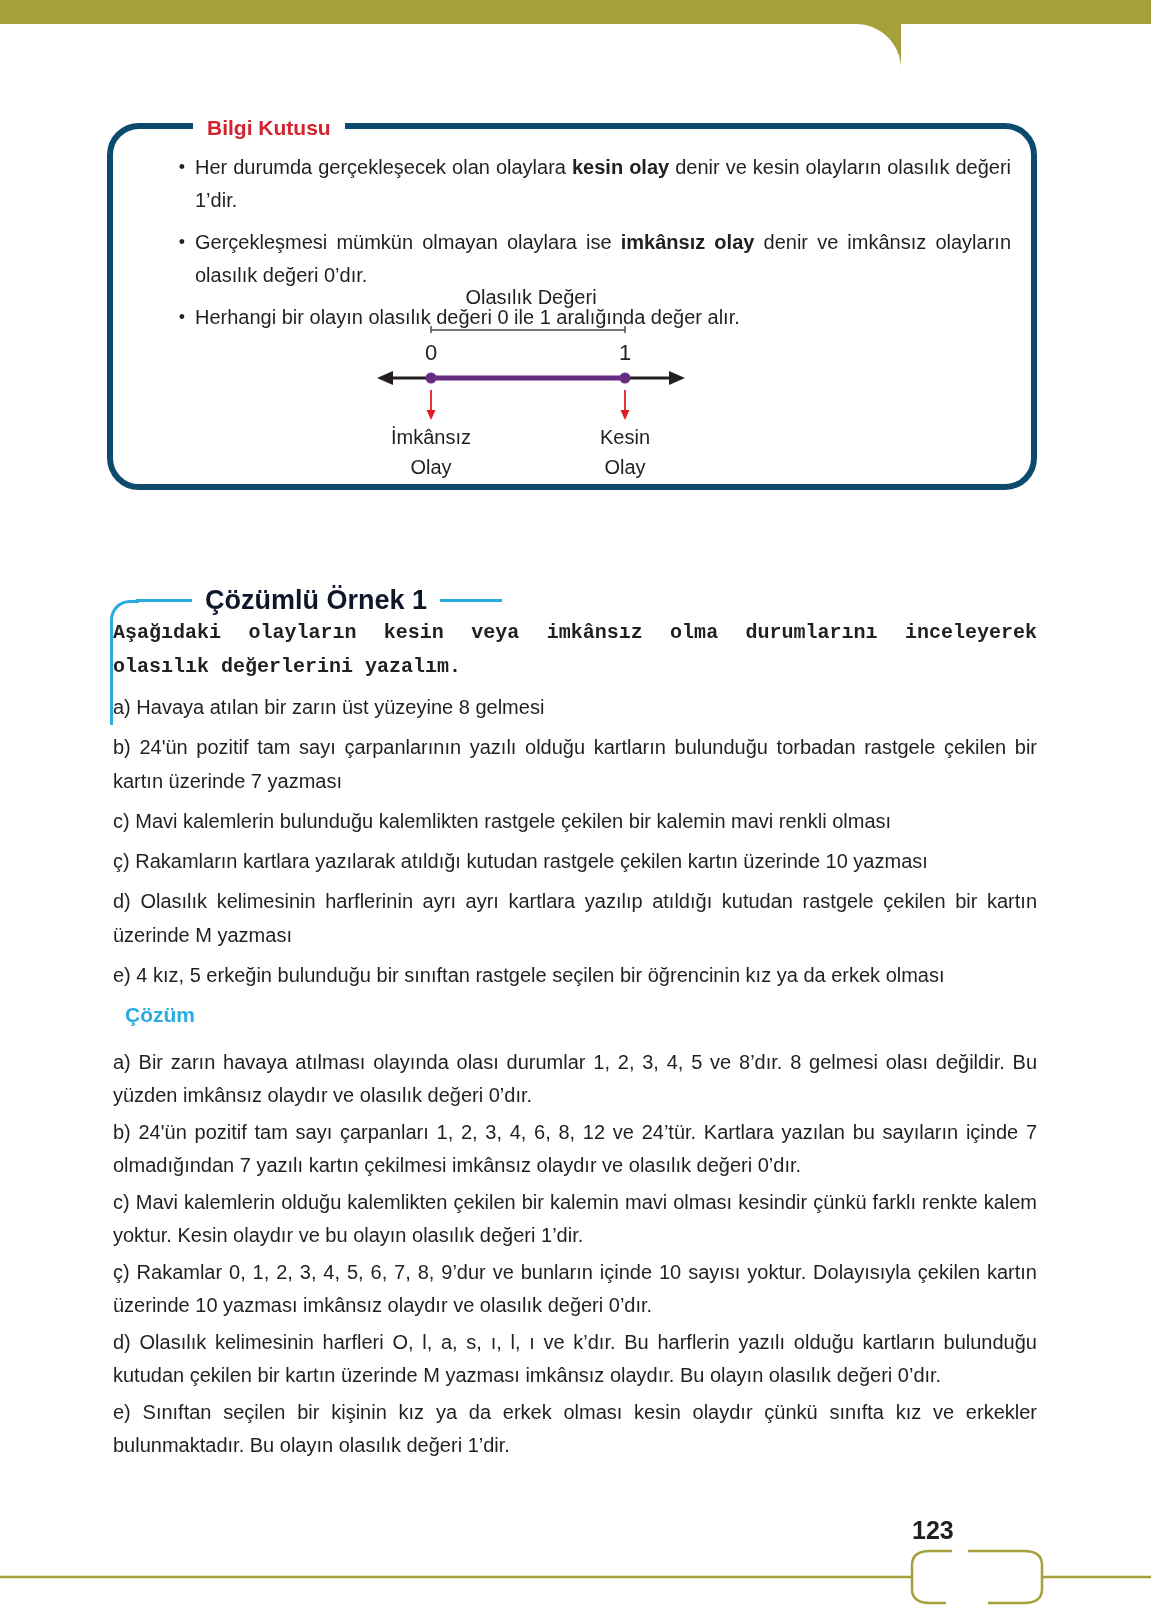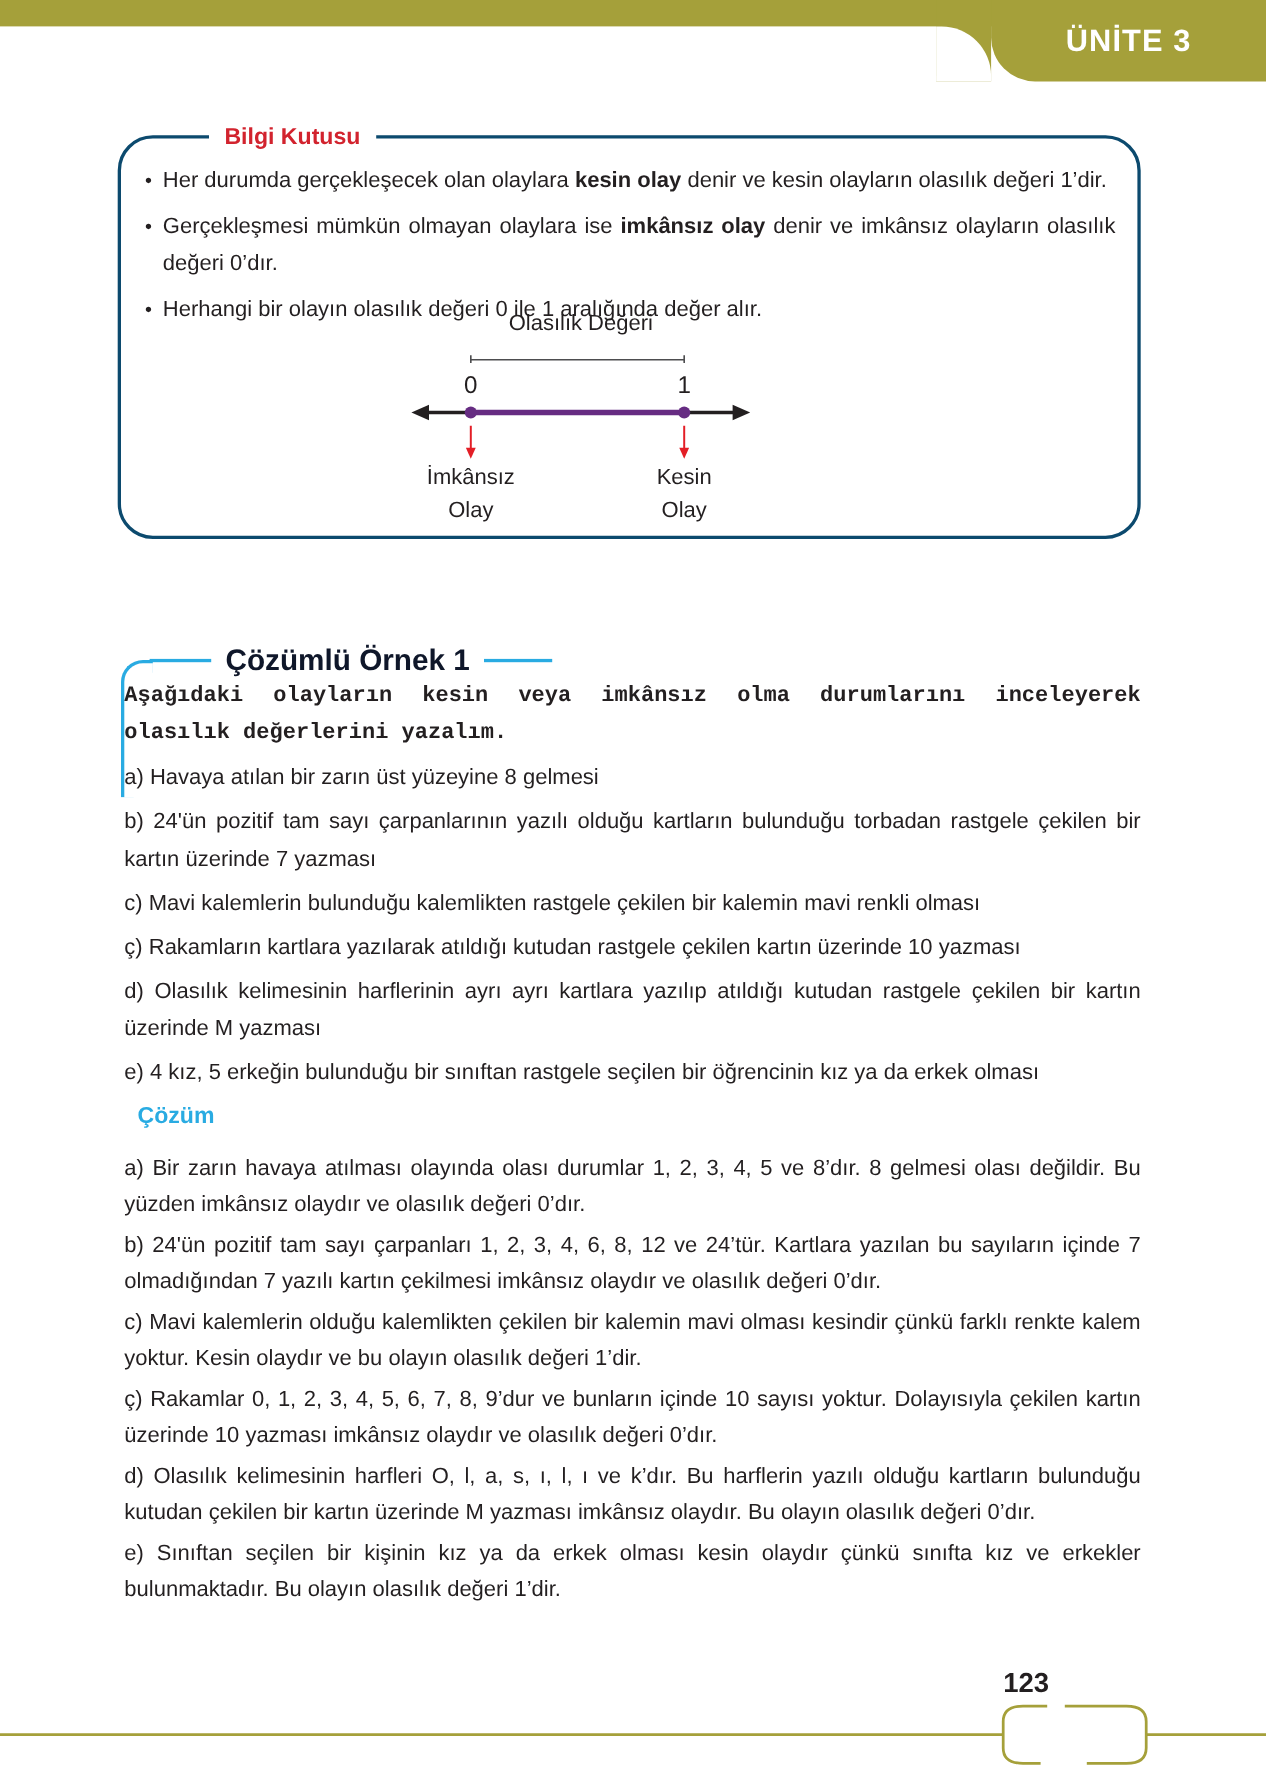--- a/index.html
+++ b/index.html
@@ -12,21 +12,21 @@
   .tab-fill{position:absolute;top:0;right:250px;width:50px;height:74px;background:#a5a03a;}
   .tab-concave{position:absolute;top:24px;right:250px;width:50px;height:50px;background:#fff;border-top-right-radius:45px;}
   .unite-tab{
     position:absolute;top:0;right:0;width:250px;height:74px;background:#a5a03a;
     border-bottom-left-radius:40px;display:flex;align-items:center;justify-content:center;
   }
   .unite-tab span{color:#fff;font-weight:bold;font-size:28px;letter-spacing:1px;}
   
   .info-box{
     position:absolute;left:107px;top:123px;width:930px;height:367px;
-    border:3px solid #0c4a6e;border-radius:32px;box-sizing:border-box;
+    border:6px solid #0c4a6e;border-radius:32px;box-sizing:border-box;padding-left:44px;
   }
   .info-box-title{
     position:absolute;top:-16px;left:80px;background:#fff;padding:0 14px;
     color:#d2232e;font-weight:bold;font-size:21px;line-height:30px;
   }
   .bullets{padding:22px 20px 0 12px;}
   .bullet{display:flex;margin-bottom:9px;}
   .bullet .marker{width:26px;text-align:center;font-size:18px;line-height:33px;flex:none;}
   .bullet .btxt{flex:1;font-size:20px;line-height:33px;text-align:justify;}
   
@@ -57,23 +57,20 @@
     font-weight:bold;font-size:25px;color:#231f20;
   }
 </style>
 </head>
 <body>
 
 <div class="page">
 
   <div class="topbar"></div>
   <div class="tab-fill"></div>
-  <div class="unite-tab">
-    <span>ÜNİTE 3</span>
-  </div>
   <div class="tab-concave"></div>
 
   <div class="info-box">
     <div class="info-box-title">Bilgi Kutusu</div>
 
     <div class="bullets">
       <div class="bullet">
         <span class="marker">•</span>
         <span class="btxt"><span>Her durumda gerçekleşecek olan olaylara </span><b>kesin olay</b><span> denir ve kesin olayların olasılık değeri 1’dir.</span></span>
       </div>

